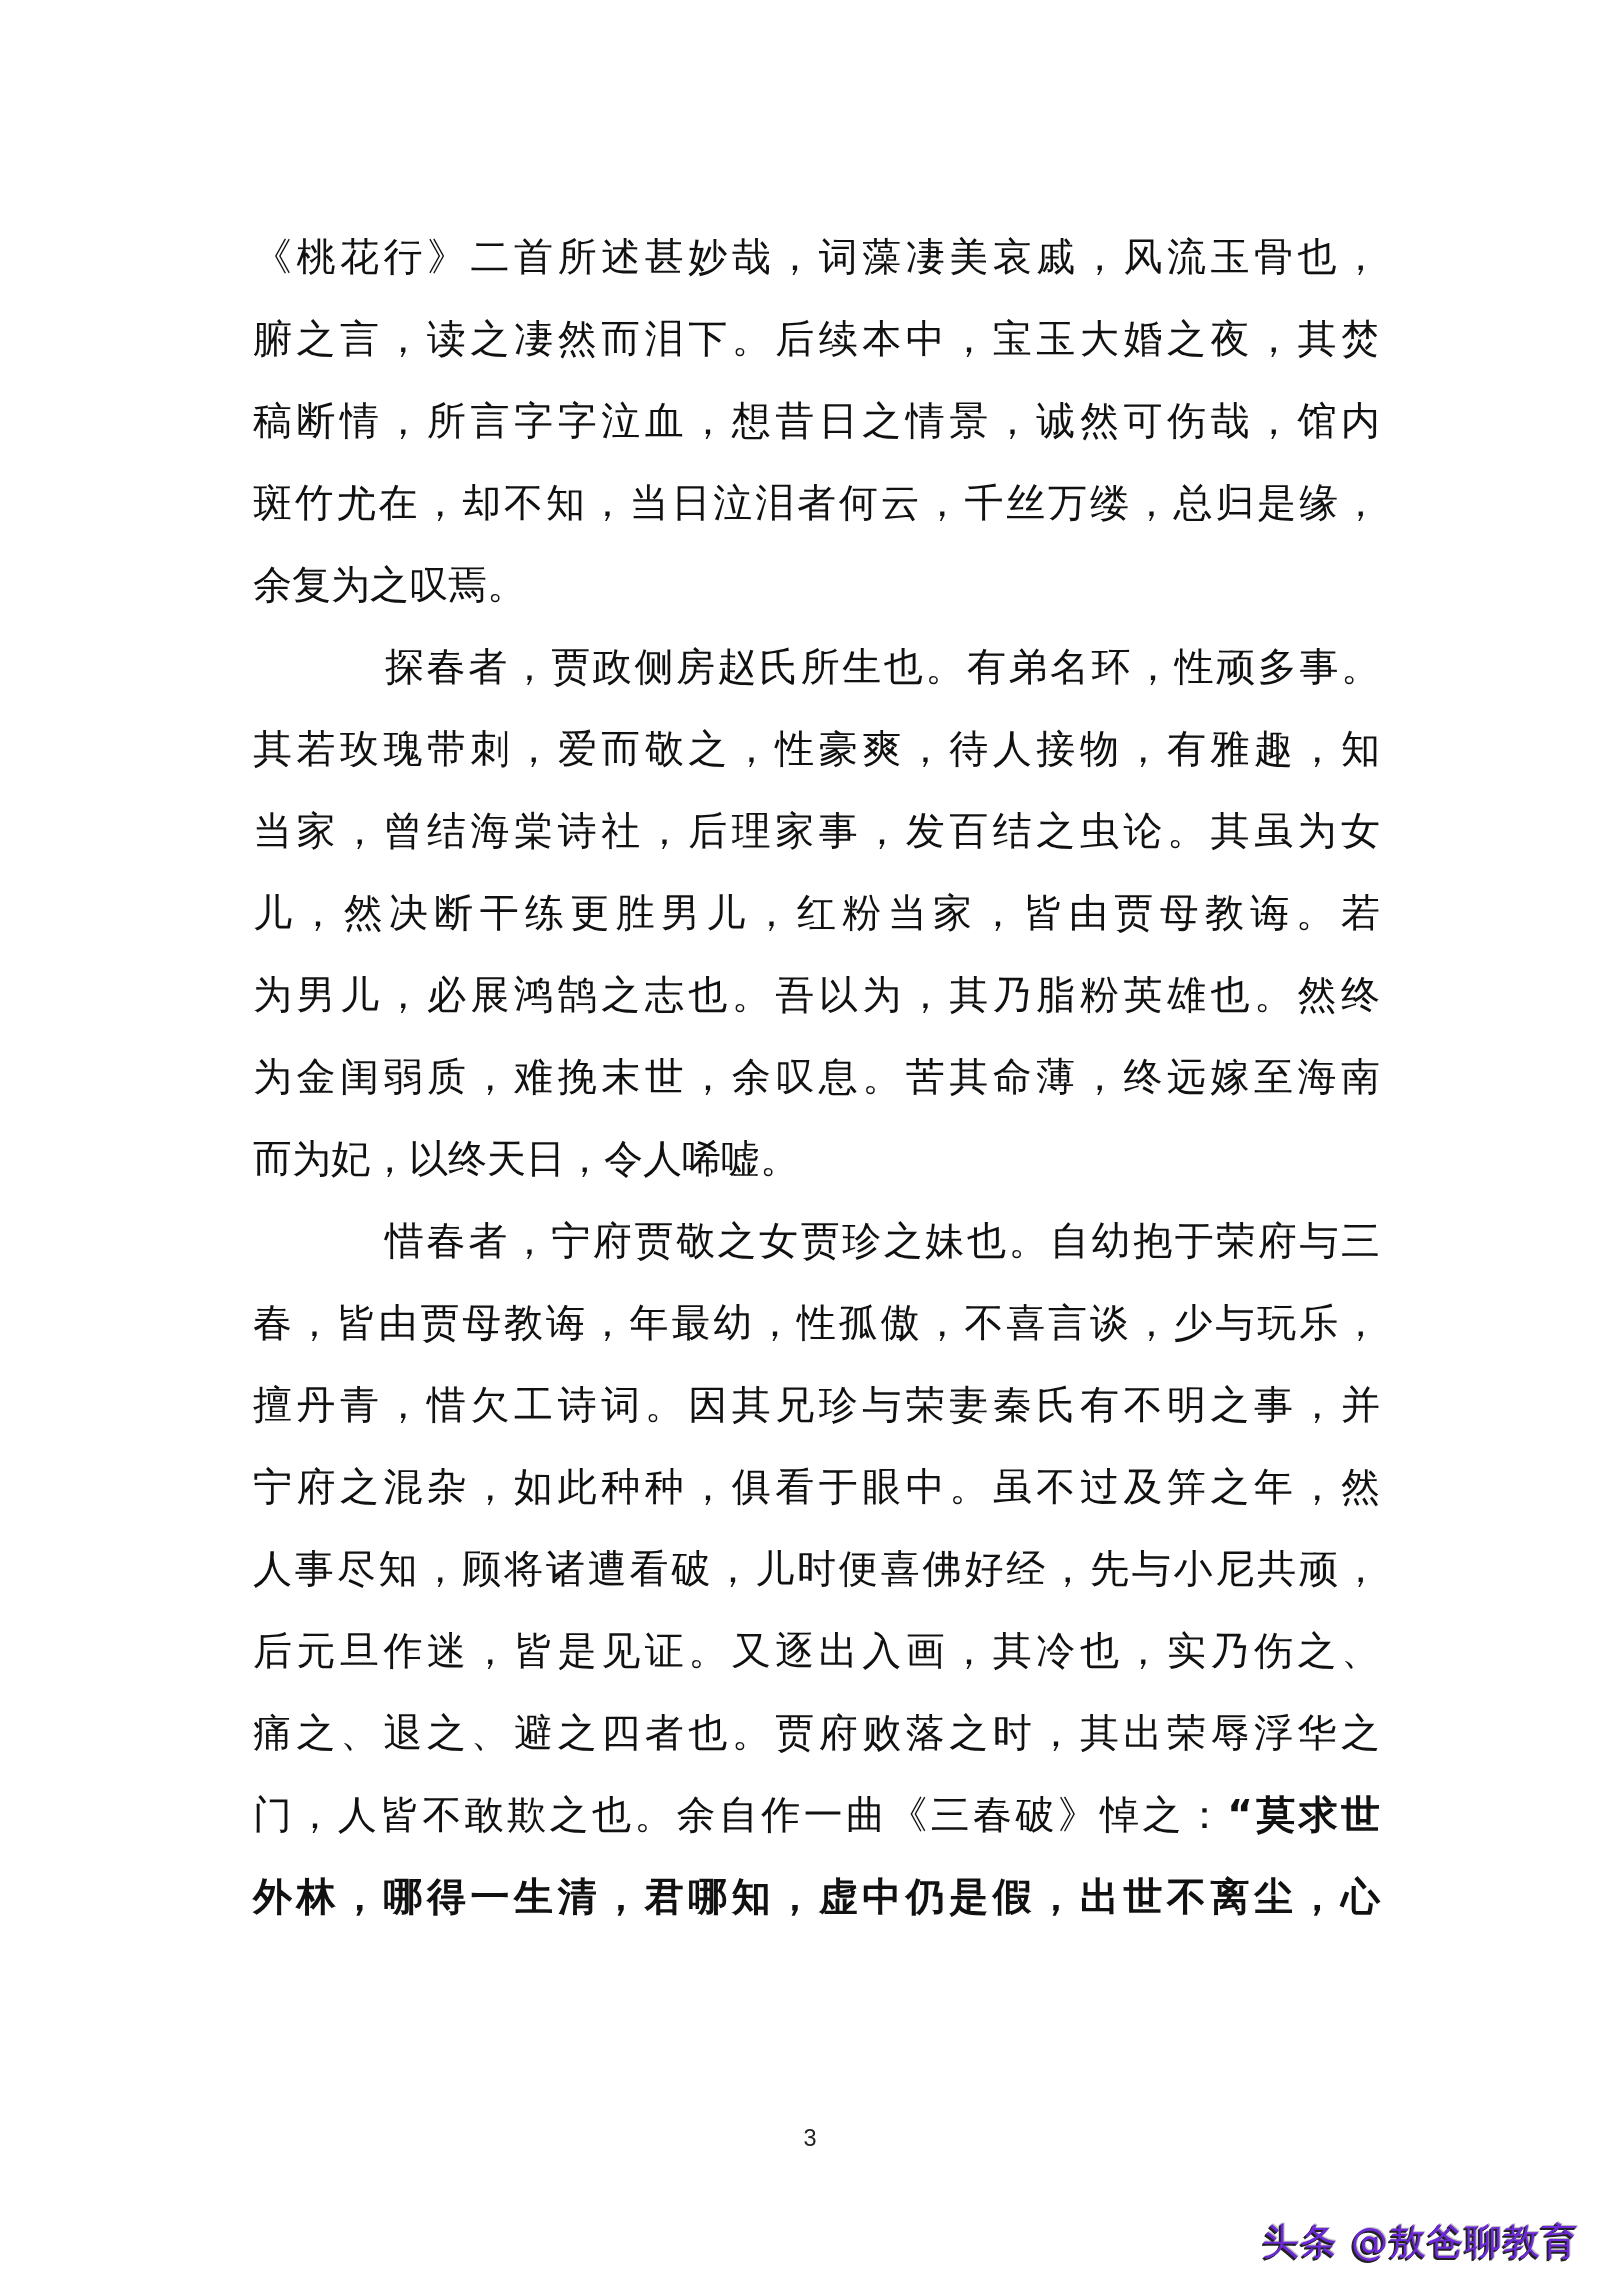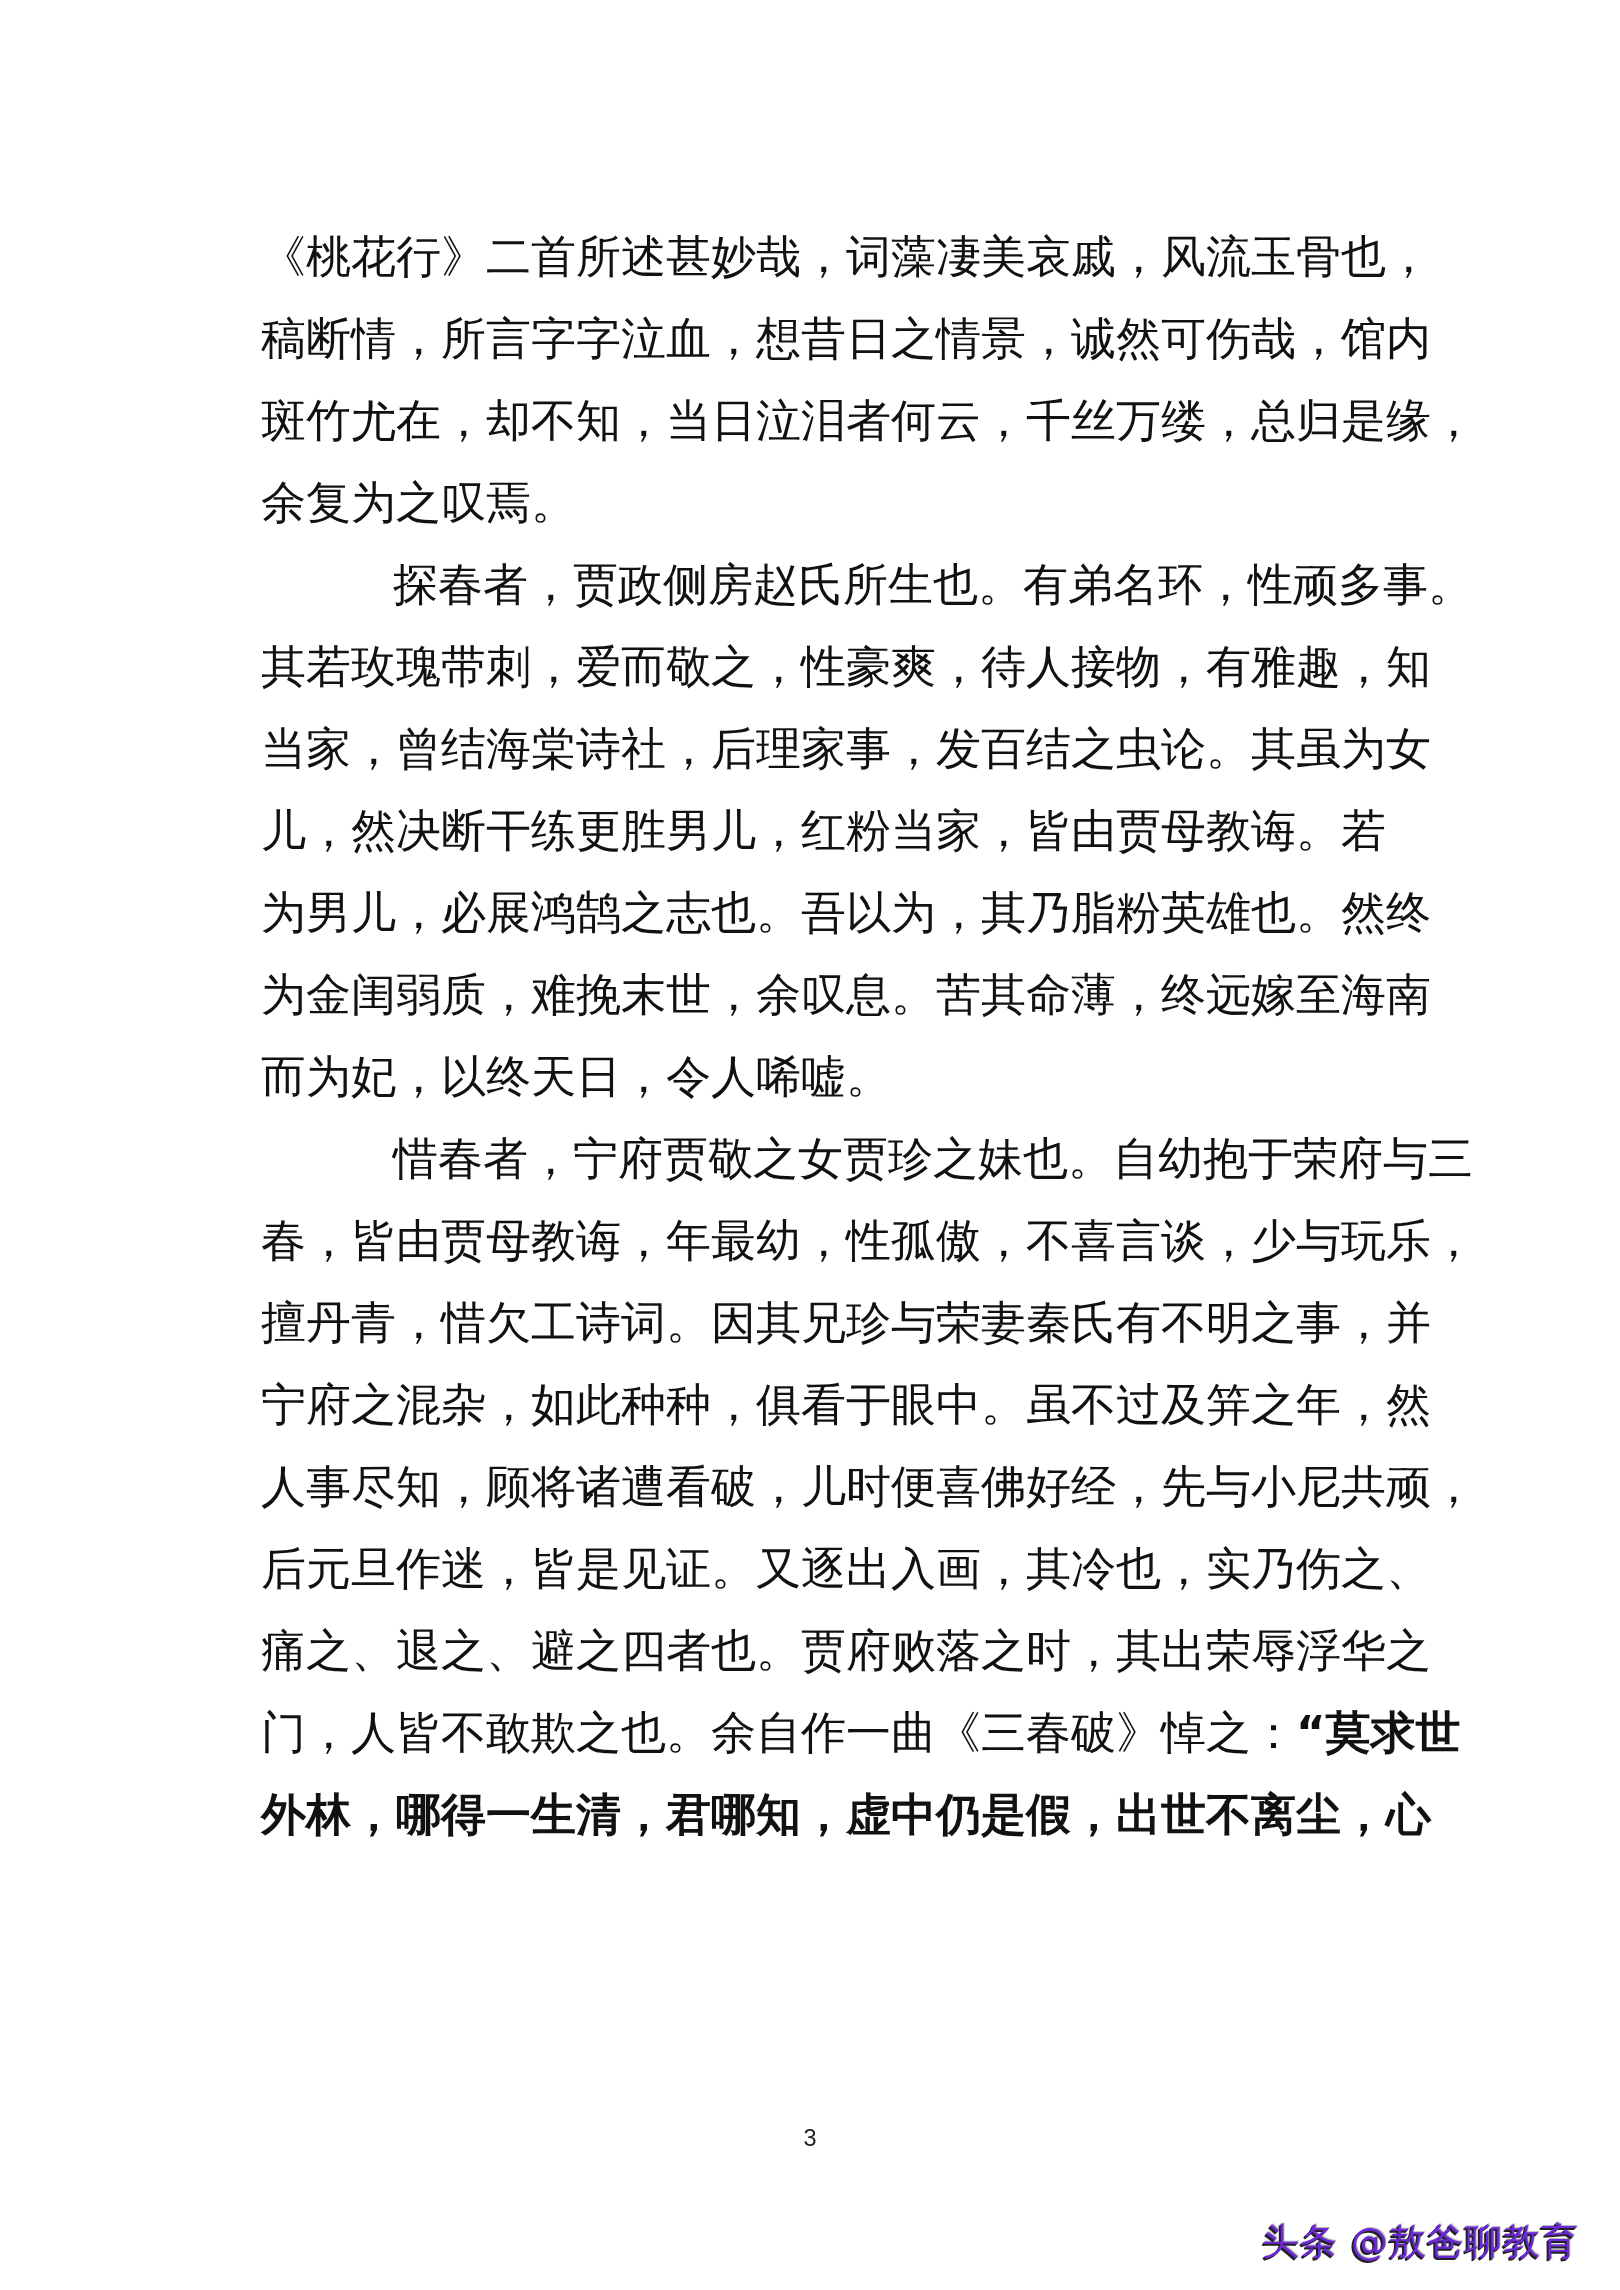--- a/index.html
+++ b/index.html
@@ -25,26 +25,25 @@
     .body-text {
       position: absolute;
       left: 253px;
       top: 216px;
       width: 1127px;
     }
     .line {
       display: block;
       height: 82px;
       line-height: 82px;
-      font-size: 45px;
+      font-size: 39px;
       white-space: nowrap;
       text-align: justify;
       text-align-last: justify;
       font-weight: normal;
-      margin-left: 8px;
     }
     .line.last {
       text-align-last: left;
     }
     .line.indent {
       padding-left: 132px;
     }
     .line.bold, .bold-span {
       font-weight: bold;
       font-family: "DejaVu Sans", "Liberation Sans", sans-serif;
@@ -74,20 +73,21 @@
     }
   </style>
 </head>
 <body>
 
 <div class="page">
   <div class="body-text">
 
     <div>
       <span class="line">《桃花行》二首所述甚妙哉，词藻凄美哀戚，风流玉骨也，</span>
+      <span class="line">腑之言，读之凄然而泪下。后续本中，宝玉大婚之夜，其焚</span>
       <span class="line">稿断情，所言字字泣血，想昔日之情景，诚然可伤哉，馆内</span>
       <span class="line">斑竹尤在，却不知，当日泣泪者何云，千丝万缕，总归是缘，</span>
       <span class="line last">余复为之叹焉。</span>
     </div>
 
     <div>
       <span class="line indent">探春者，贾政侧房赵氏所生也。有弟名环，性顽多事。</span>
       <span class="line">其若玫瑰带刺，爱而敬之，性豪爽，待人接物，有雅趣，知</span>
       <span class="line">当家，曾结海棠诗社，后理家事，发百结之虫论。其虽为女</span>
       <span class="line">儿，然决断干练更胜男儿，红粉当家，皆由贾母教诲。若</span>

